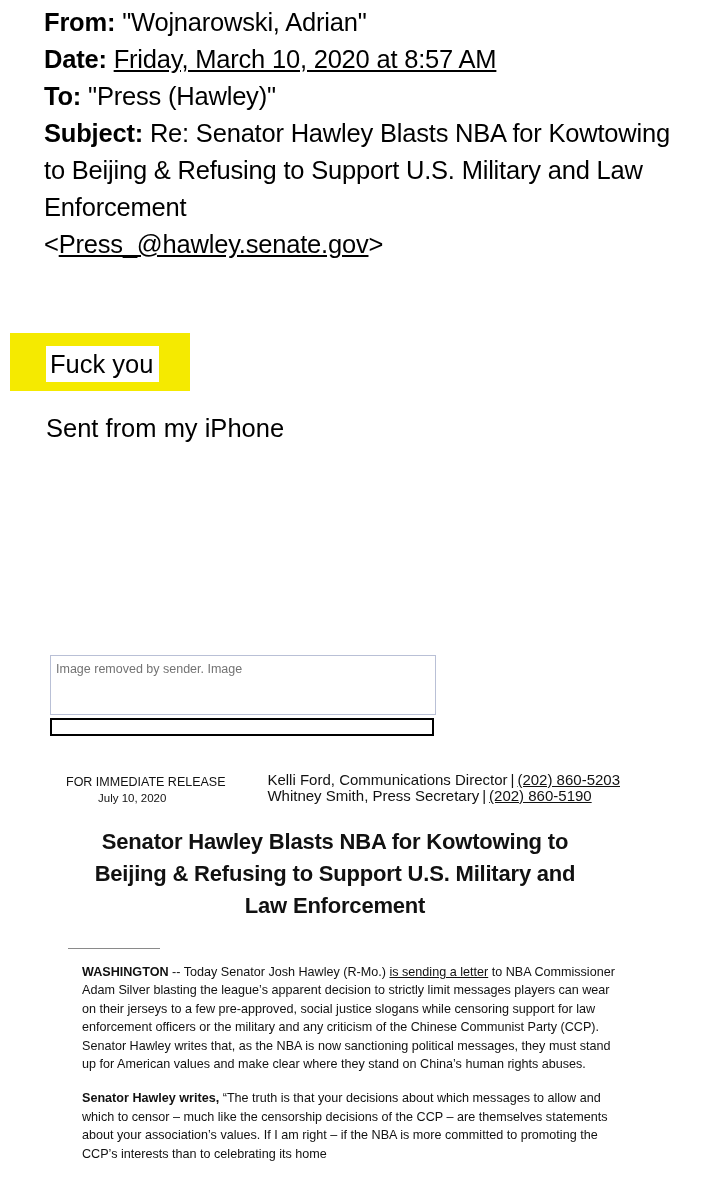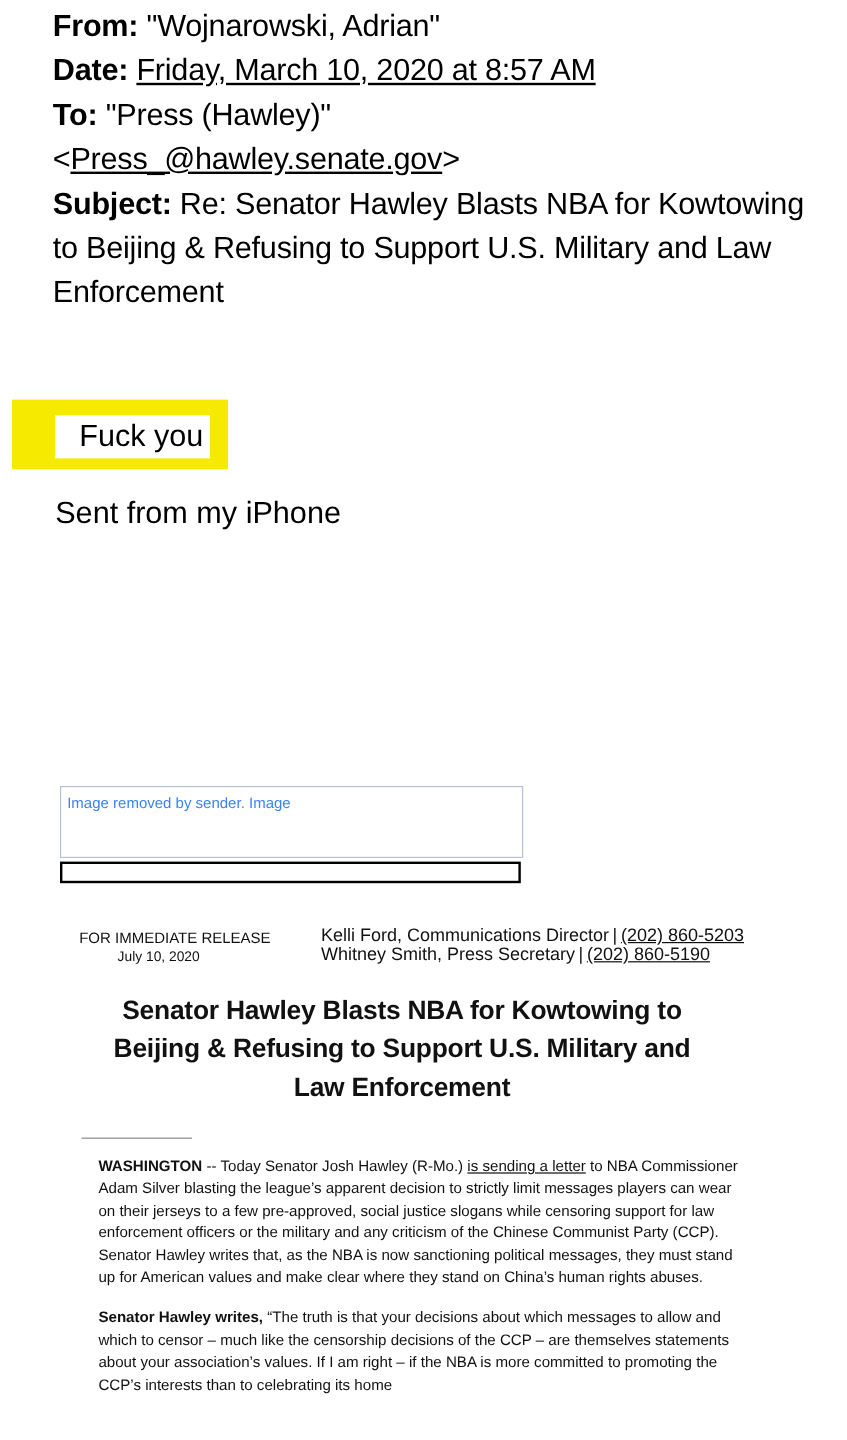--- a/index.html
+++ b/index.html
@@ -53,21 +53,21 @@
     height: 58px;
     background: #f5ea00;
   }
   .reply-text {
     position: absolute;
     left: 46px;
     top: 346px;
     font-size: 25.5px;
     line-height: 32px;
     background: #ffffff;
-    padding: 2px 6px 2px 20px;
+    padding: 2px 6px 2px 4px;
   }
   .sent-from {
     position: absolute;
     left: 46px;
     top: 412px;
     font-size: 25.5px;
     line-height: 32px;
   }
 
   
@@ -89,21 +89,21 @@
     width: 384px;
     height: 58px;
     border: 1px solid #b9c0d6;
     background: #ffffff;
   }
   .removed-image-text {
     position: absolute;
     left: 56px;
     top: 662px;
     font-size: 12.5px;
-    color: #3b82f6;
+    color: #737373;
     font-family: "Liberation Sans", sans-serif;
   }
   .removed-image-bar {
     position: absolute;
     left: 50px;
     top: 718px;
     width: 384px;
     height: 18px;
     border: 2px solid #000000;
     background: #ffffff;
@@ -208,25 +208,25 @@
     </div>
     <div class="hdr-line">
       <span class="hdr-label">Date:</span>
       <span class="uline">Friday, March 10, 2020 at 8:57 AM</span>
     </div>
     <div class="hdr-line">
       <span class="hdr-label">To:</span>
       <span>"Press (Hawley)"</span>
     </div>
     <div class="hdr-line">
-      &lt;<span class="uline">Press_@hawley.senate.gov</span>&gt;
-    </div>
-    <div class="hdr-line">
       <span class="hdr-label">Subject:</span>
       <span class="subject-body">Re: Senator Hawley Blasts NBA for Kowtowing to Beijing &amp; Refusing to Support U.S. Military and Law Enforcement</span>
+    </div>
+    <div class="hdr-line">
+      &lt;<span class="uline">Press_@hawley.senate.gov</span>&gt;
     </div>
   </div>
 
   <div class="highlight-row"></div>
   <div class="reply-text">Fuck you</div>
   <div class="sent-from">Sent from my iPhone</div>
 
 
   <div class="removed-image-box"></div>
   <div class="removed-image-text">Image removed by sender. Image</div>

